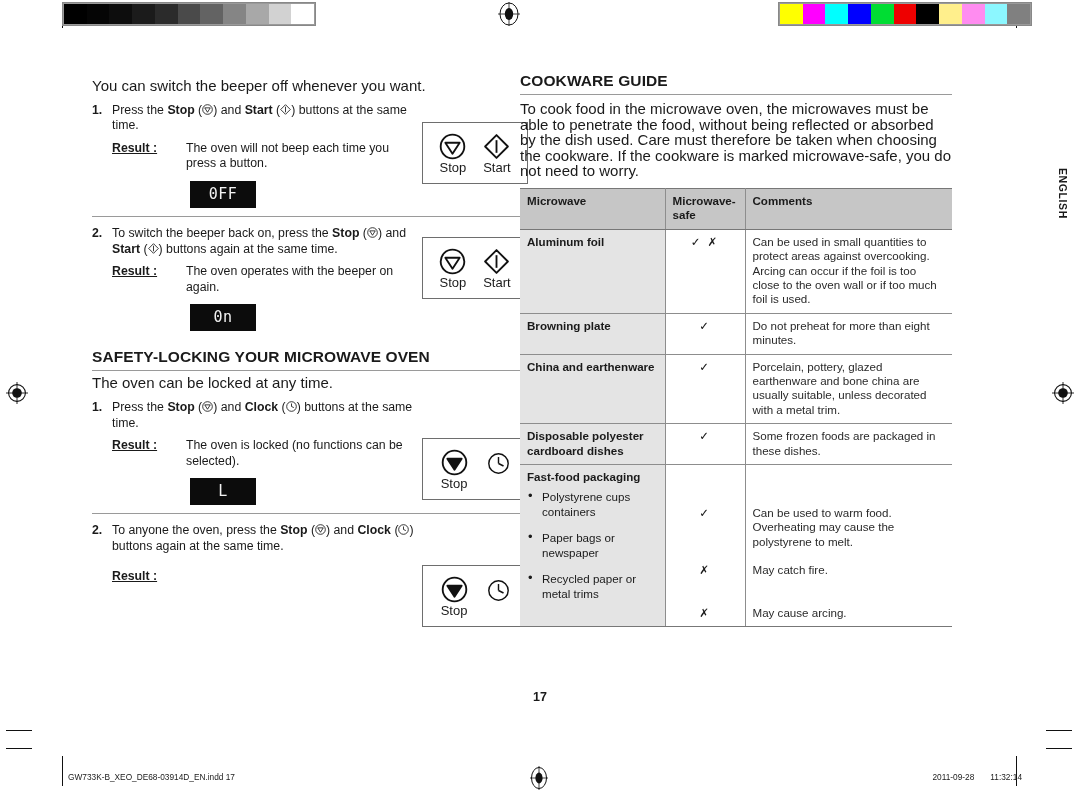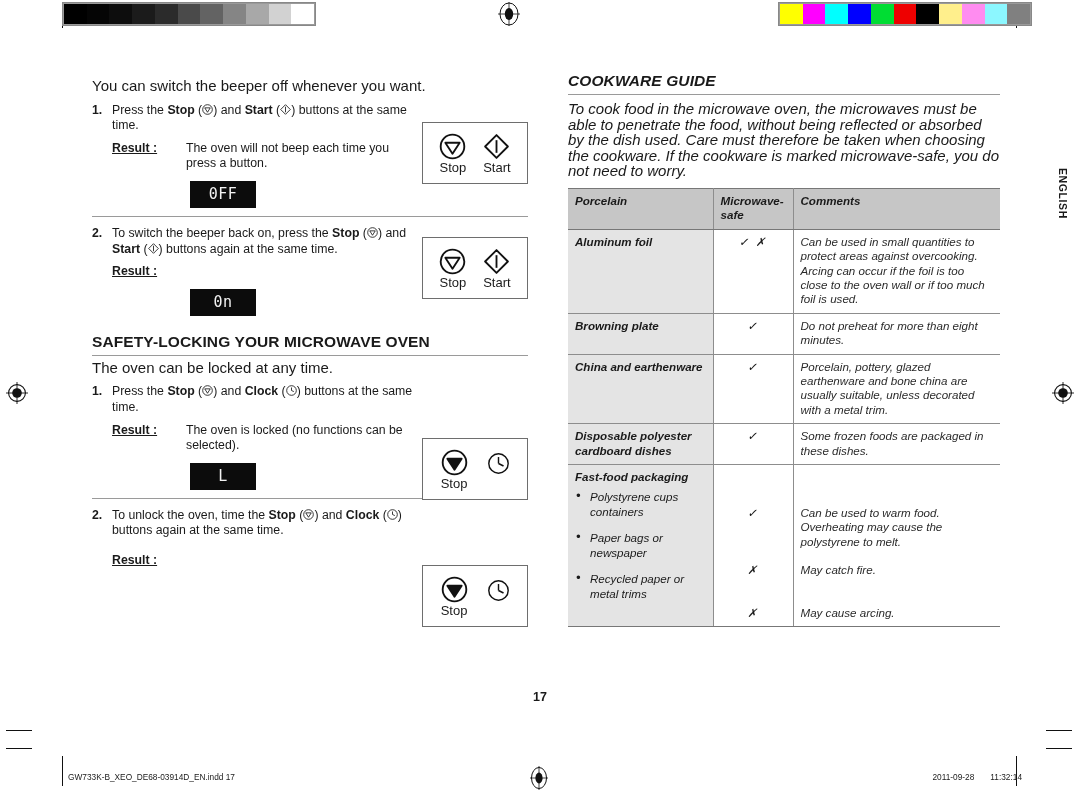--- a/index.html
+++ b/index.html
@@ -38,21 +38,21 @@
   }
   .regmark svg { display:block; }
 
   .trimframe { position:absolute; background:#111; }
 
   .col {
     position: absolute;
     top: 72px;
   }
   #left-column  { left: 92px;  width: 436px; }
-  #right-column { left: 568px; width: 432px; font-style: italic; }
+  #right-column { left: 520px; width: 432px; }
 
   h2.section-title {
     font-size: 15.5px;
     font-weight: bold;
     letter-spacing: 0.1px;
     margin: 0 0 4px 0;
     padding: 0 0 4px 0;
     border-bottom: 1.5px solid #9a9a9a;
     text-transform: uppercase;
   }
@@ -353,20 +353,21 @@
                 <circle cx="8" cy="8" r="7" fill="none" stroke="#111" stroke-width="1.2"></circle>
                 <path d="M4 5.6 L12 5.6 L8 12 Z" fill="none" stroke="#111" stroke-width="1.2"></path>
               </svg></span><span>) and </span><b>Start</b><span> (</span><span class="inline-icon"><svg width="11" height="11" viewBox="0 0 16 16" style="vertical-align:-1px">
                 <path d="M8 1 L15 8 L8 15 L1 8 Z" fill="none" stroke="#111" stroke-width="1.2"></path>
                 <line x1="8" y1="4" x2="8" y2="12" stroke="#111" stroke-width="1.2"></line>
               </svg></span><span>) buttons again at the same time.</span>
         </div>
       </div>
       <div class="result-row text-narrow" style="margin-left:20px;">
         <div class="result-label">Result :</div>
+        <div class="result-text">The oven operates with the beeper on again.</div>
       </div>
       <div class="led-display">
         <span class="led-text">0n</span>
       </div>
     </div>
 
     <h2 class="section-title" style="margin-top:17px;">Safety-Locking Your Microwave Oven</h2>
     <p class="body-text" style="margin-top:0;">The oven can be locked at any time.</p>
 
     <div class="step">
@@ -390,21 +391,21 @@
       <div class="led-display">
         <span class="led-text">L</span>
       </div>
       <div class="divider"></div>
     </div>
 
     <div class="step">
       <div class="step-inner">
         <div class="step-num">2.</div>
         <div class="step-body text-narrow">
-          <span>To unlock the oven, time the </span><b>Stop</b><span> (</span><span class="inline-icon"><svg width="11" height="11" viewBox="0 0 16 16" style="vertical-align:-1px">
+          <span>To anyone the oven, press the </span><b>Stop</b><span> (</span><span class="inline-icon"><svg width="11" height="11" viewBox="0 0 16 16" style="vertical-align:-1px">
                 <circle cx="8" cy="8" r="7" fill="none" stroke="#111" stroke-width="1.2"></circle>
                 <path d="M4 5.6 L12 5.6 L8 12 Z" fill="none" stroke="#111" stroke-width="1.2"></path>
               </svg></span><span>) and </span><b>Clock</b><span> (</span><span class="inline-icon"><svg width="11" height="11" viewBox="0 0 16 16" style="vertical-align:-1px">
                 <circle cx="8" cy="8" r="7" fill="none" stroke="#111" stroke-width="1.2"></circle>
                 <line x1="8" y1="8" x2="8" y2="3.6" stroke="#111" stroke-width="1.2"></line>
                 <line x1="8" y1="8" x2="11.4" y2="9.6" stroke="#111" stroke-width="1.2"></line>
               </svg></span><span>) buttons again at the same time.</span>
         </div>
       </div>
       <div class="result-row text-narrow" style="margin-left:20px; margin-top:14px;">
@@ -504,21 +505,21 @@
     <p class="body-text">To cook food in the microwave oven, the microwaves must be able to penetrate the food, without being reflected or absorbed by the dish used. Care must therefore be taken when choosing the cookware. If the cookware is marked microwave-safe, you do not need to worry.</p>
 
     <table class="cookware">
       <colgroup>
         <col class="col-cookware">
           <col class="col-safe">
           <col class="col-comments">
       </colgroup>
       <thead>
         <tr>
-          <th class="c-name">Porcelain</th>
+          <th class="c-name">Microwave</th>
           <th class="c-safe" style="text-align:left;">Microwave-safe</th>
           <th class="c-comments">Comments</th>
         </tr>
       </thead>
       <tbody>
         <tr>
           <td class="c-name">Aluminum foil</td>
           <td class="c-safe">✓ ✗</td>
           <td class="c-comment">Can be used in small quantities to protect areas against overcooking. Arcing can occur if the foil is too close to the oven wall or if too much foil is used.</td>
         </tr>

